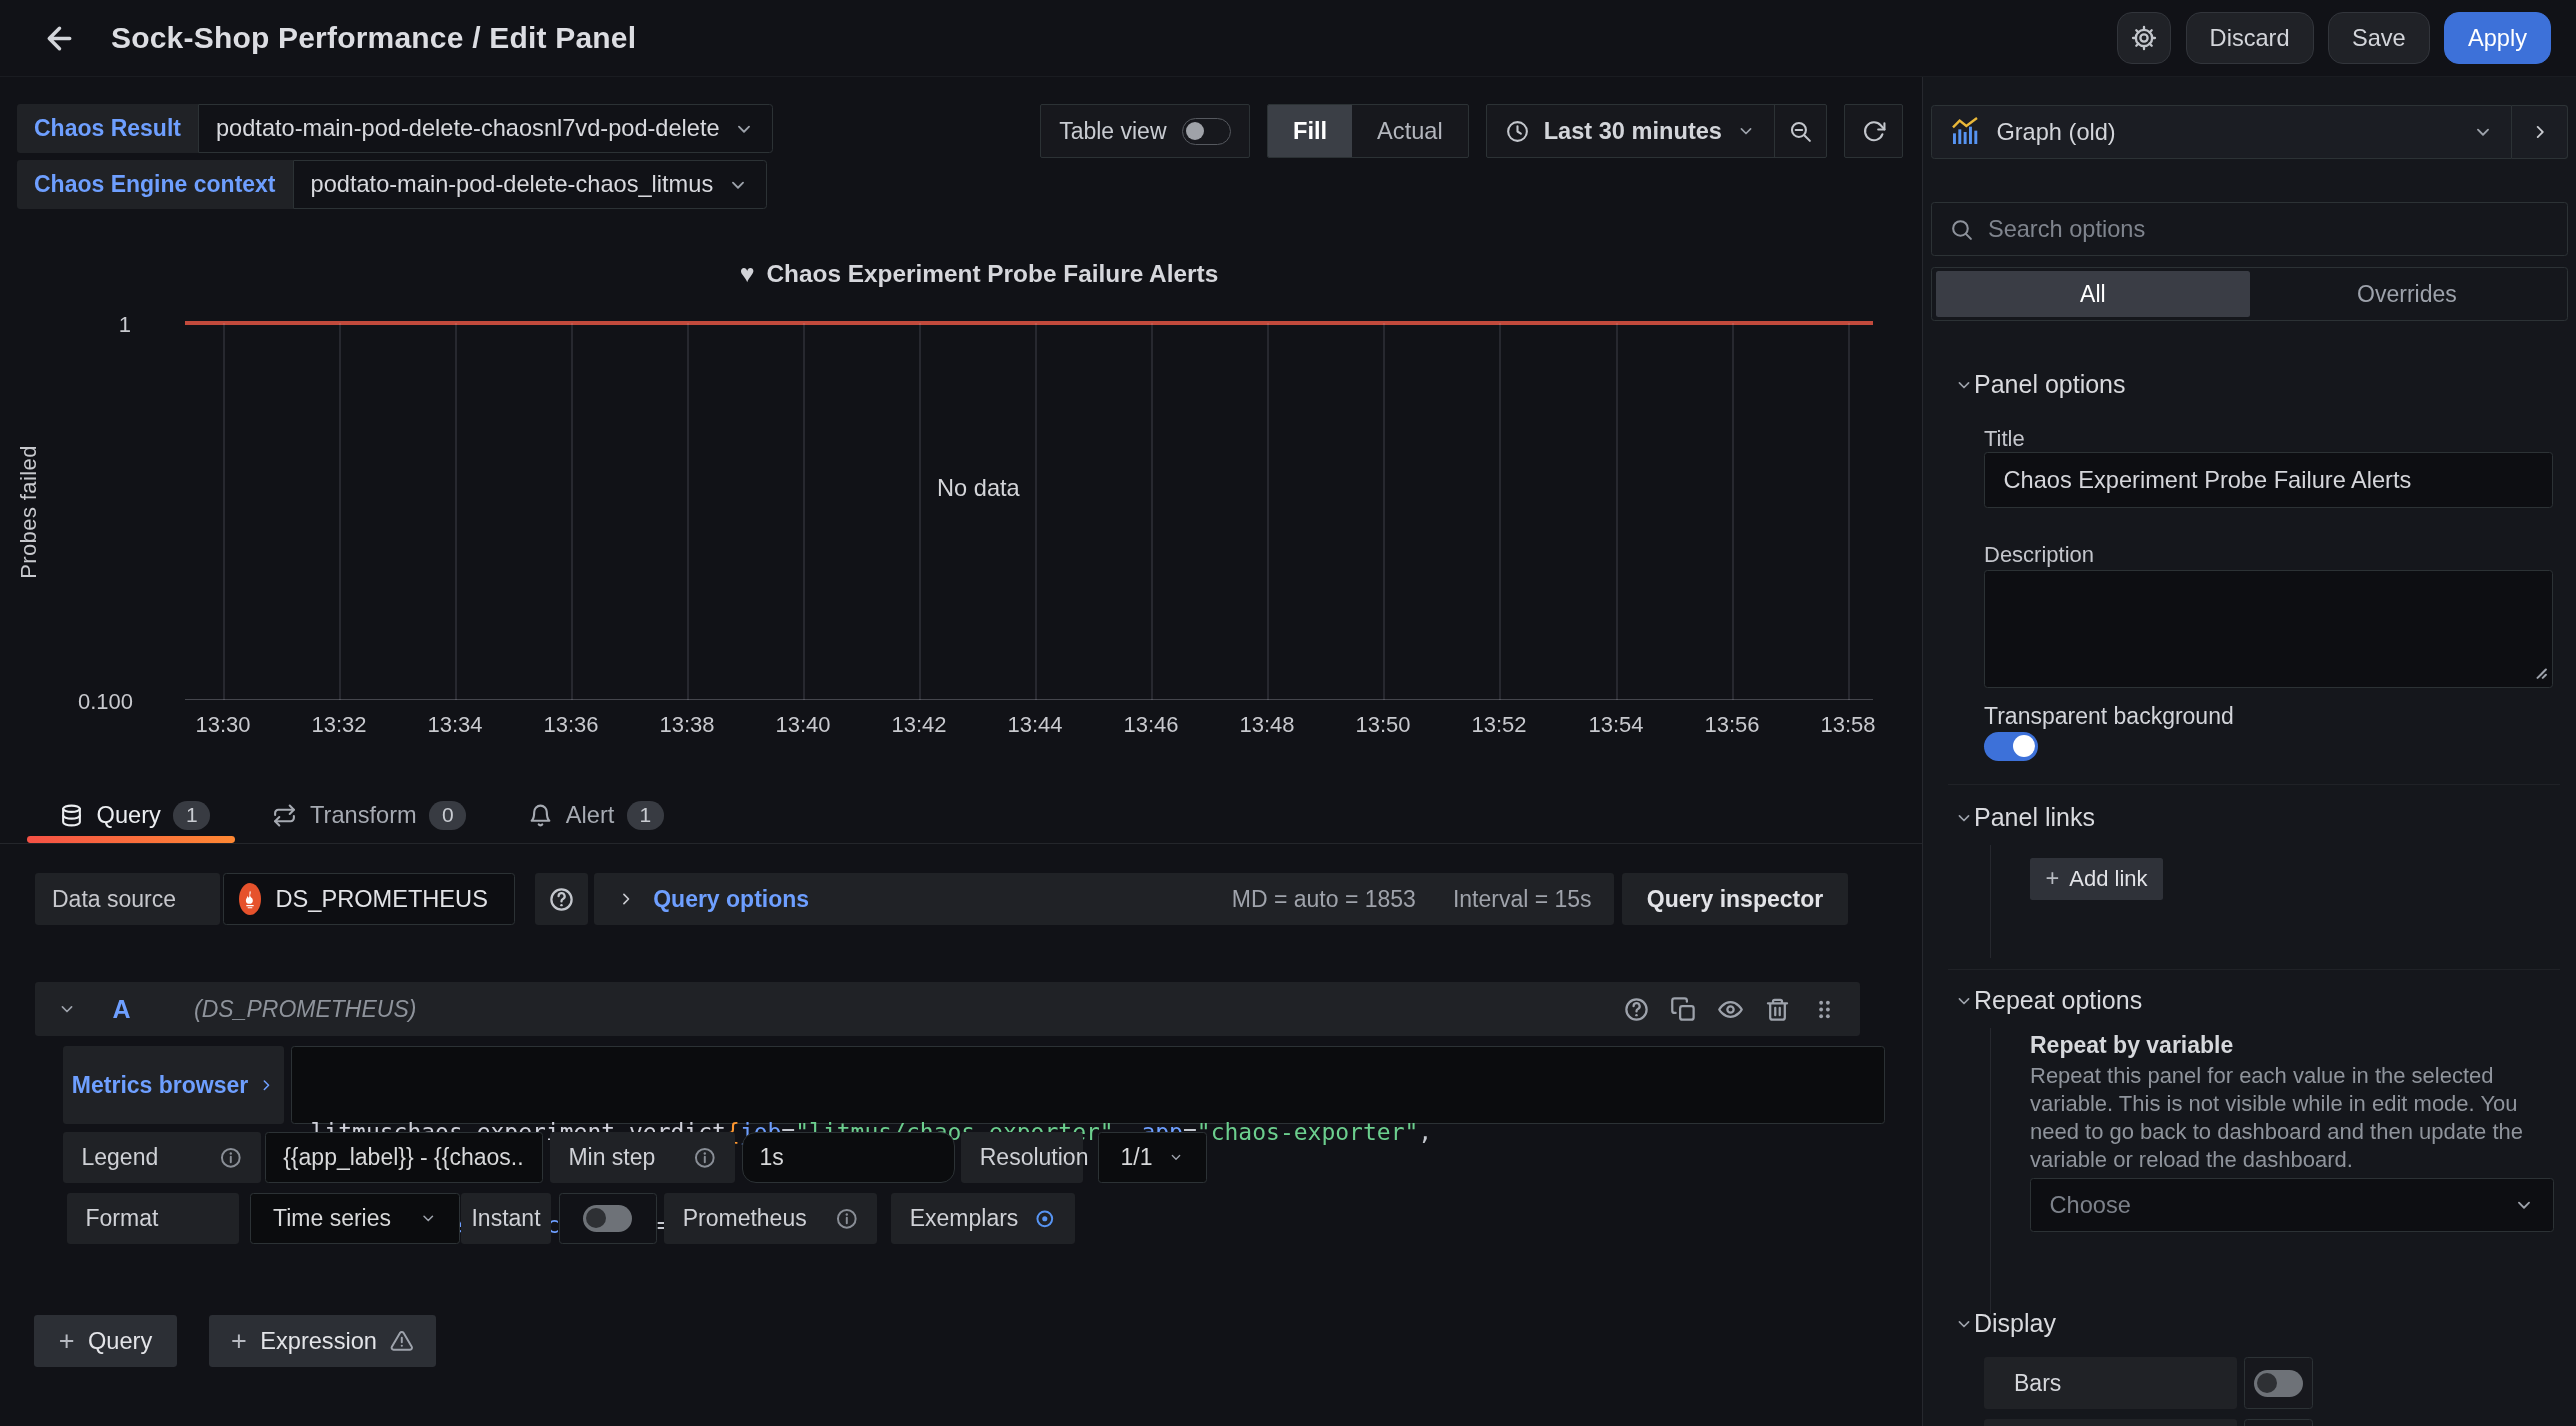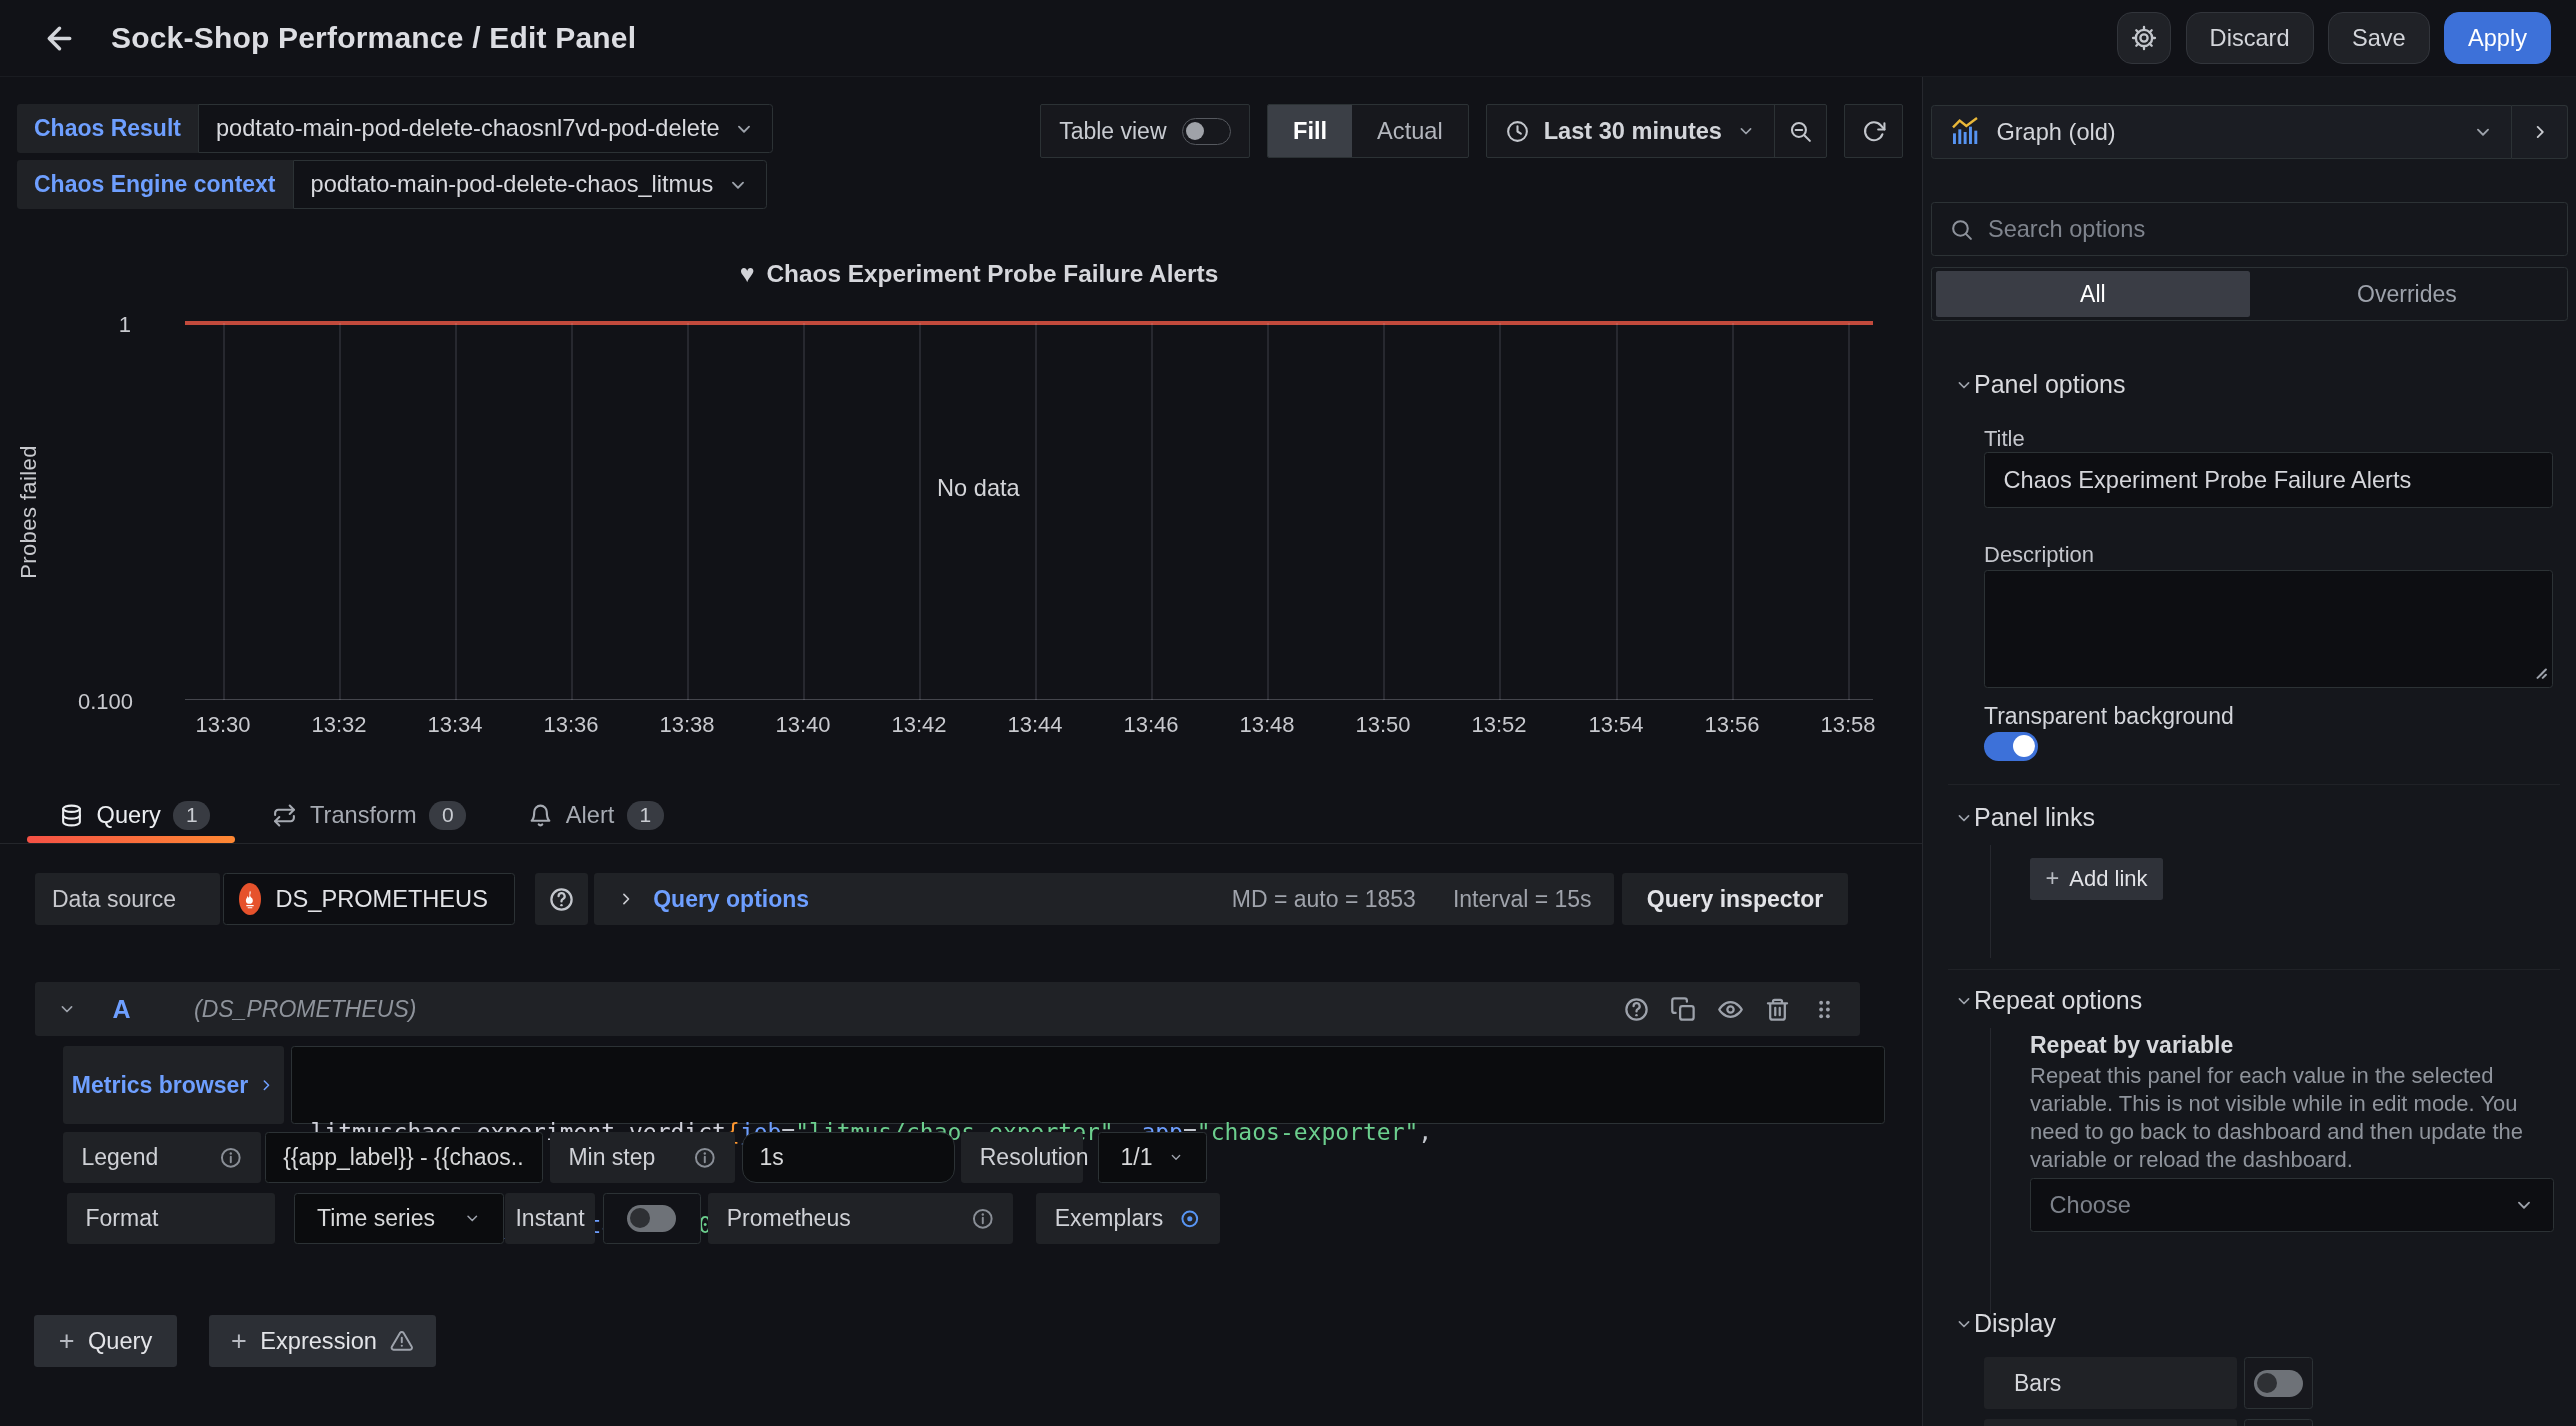--- a/index.html
+++ b/index.html
@@ -489,36 +489,36 @@
     </div>
     <div class="opt-select" style="width:109px">
       <span>1/1</span>
       <svg class="ic chev" style="width:18.5px;height:18.5px" viewBox="0 0 22 22" width="18.5" height="18.5">
           <use href="#i-chev-down"></use>
         </svg>
     </div>
   </div>
 
   <div class="opt-row" style="left:67px;top:1193px">
-    <div class="opt-label" style="width:208px;margin-right:19px">
+    <div class="opt-label" style="width:172px;margin-right:11px">
       <span>Format</span>
     </div>
     <div class="opt-select" style="width:210px;margin-right:1px">
       <span>Time series</span>
       <svg class="ic chev" style="width:18.5px;height:18.5px" viewBox="0 0 22 22" width="18.5" height="18.5">
           <use href="#i-chev-down"></use>
         </svg>
     </div>
     <div class="opt-label" style="width:90px;margin-right:7.6px;justify-content:center">
       <span>Instant</span>
     </div>
     <div class="tglbox" style="width:98px;margin-right:7.6px">
       <div class="tgl gray"></div>
     </div>
-    <div class="opt-label" style="width:305px;margin-right:23px">
+    <div class="opt-label" style="width:213px;margin-right:14px">
       <span>Prometheus</span>
       <svg class="ic" viewBox="0 0 28 28" width="23.6" height="23.6">
           <use href="#i-info"></use>
         </svg>
     </div>
     <div class="opt-label" style="width:184px">
       <span>Exemplars</span>
       <svg class="ic" style="color:#5794f2" viewBox="0 0 28 28" width="23.6" height="23.6">
           <use href="#i-exemplars"></use>
         </svg>

